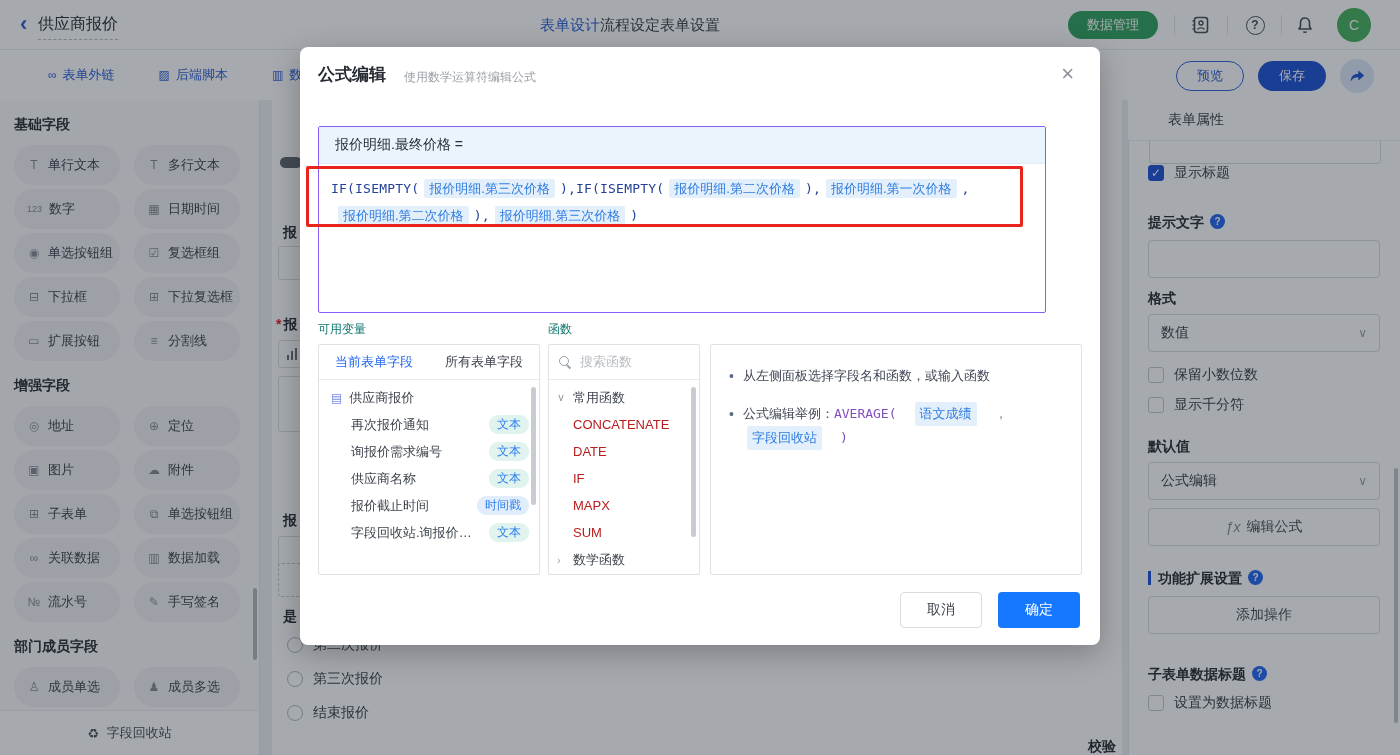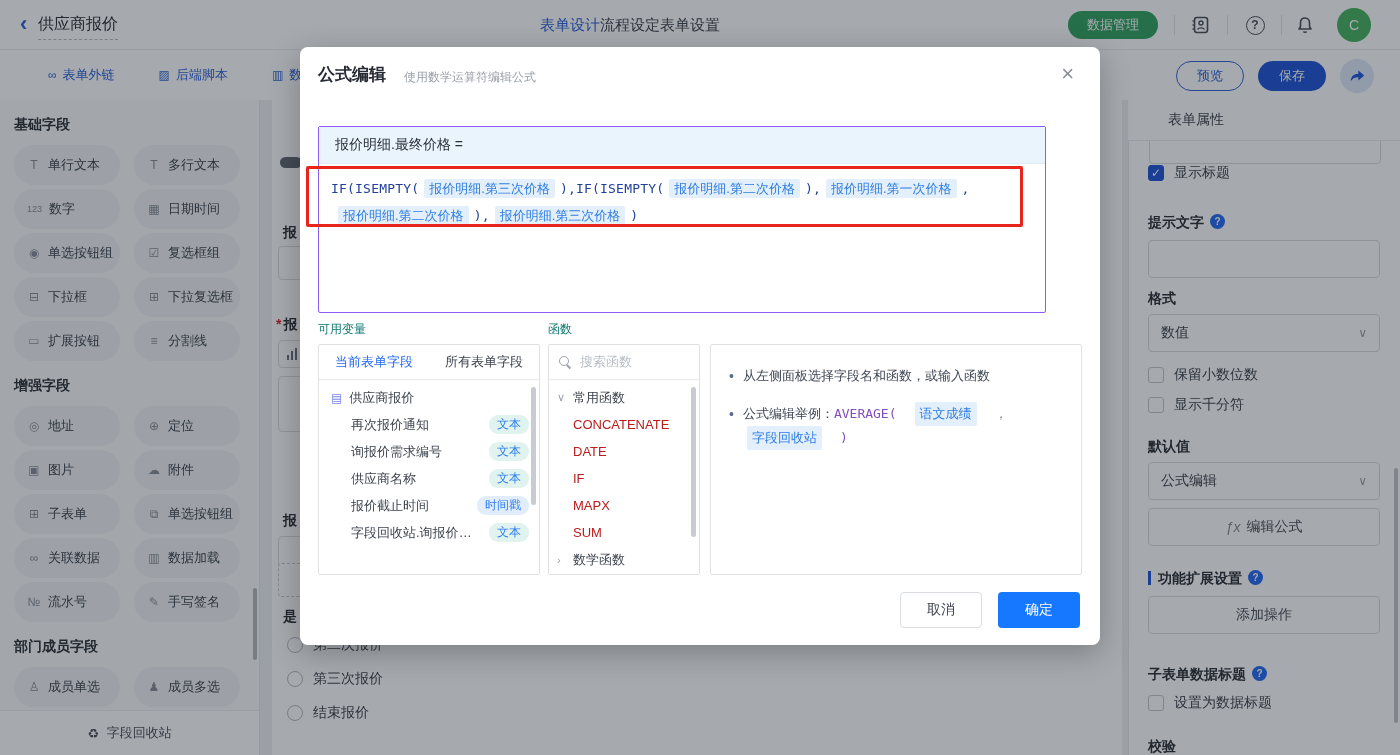--- a/index.html
+++ b/index.html
@@ -362,21 +362,21 @@
 <div class="abs rp-btn" style="left:1148px; top:596px; z-index:2;">
   <span>添加操作</span>
 </div>
 <div class="abs rp-label" style="left:1148px; top:666px; z-index:2;"><span>子表单数据标题</span><span class="help-dot">?</span></div>
 <div class="abs" style="left:1148px; top:694px; z-index:2;">
   <div class="cb-row">
       <span class="cb"></span>
       <span class="cb-label">设置为数据标题</span>
     </div>
 </div>
-<div class="abs rp-label" style="left:1148px; top:738px; z-index:2;">校验</div>
+<div class="abs rp-label" style="left:1088px; top:738px; z-index:2;">校验</div>
 <div id="rp-scrollthumb" class="abs"></div>
 
 <div id="overlay" class="abs"></div>
 
 <div id="modal" class="abs">
   <span class="abs modal-title">公式编辑</span>
   <span class="abs modal-subtitle">使用数学运算符编辑公式</span>
   <span class="abs modal-close">×</span>
 
   <div id="formula-box" class="abs">

